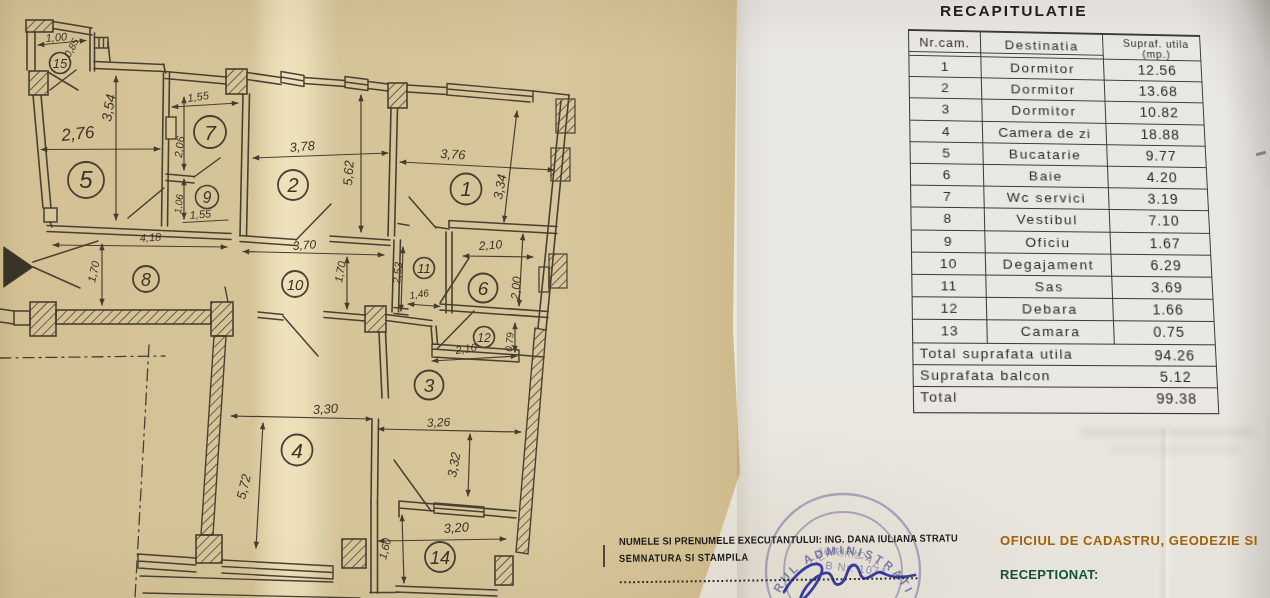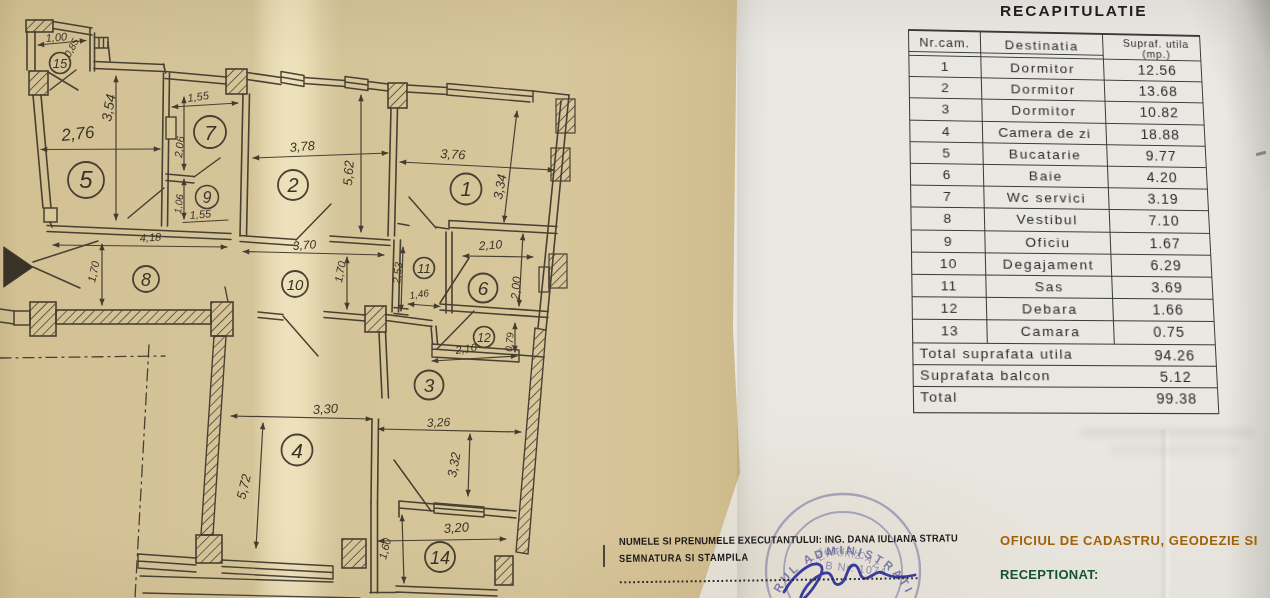--- a/index.html
+++ b/index.html
@@ -373,21 +373,21 @@
   <text x="313" y="414" font-size="13" transform="rotate(-3 313 414)">3,30</text>
 
   <text x="245" y="500" font-size="13" transform="rotate(-76 245 500)">5,72</text>
 
   <text x="444" y="533" font-size="13" transform="rotate(-4 444 533)">3,20</text>
 
   <text x="386" y="560" font-size="11" transform="rotate(-76 386 560)">1,60</text>
 </g>
 </svg>
 
-<div class="abs" style="left:1000px;top:2px;width:220px;font-weight:bold;font-size:15.5px;
+<div class="abs" style="left:940px;top:2px;width:220px;font-weight:bold;font-size:15.5px;
   letter-spacing:1.9px;color:#1f1f1f;">RECAPITULATIE</div>
 
 <div class="abs" id="tbl" style="left:0;top:0;width:290px;height:382px;
   transform-origin:0 0;
   transform:matrix3d(1.055302,0.022305,0,0.000046,-0.098979,0.949551,0,-0.000123,0,0,1,0,908,29,0,1);
   border:1.6px solid #3a3a3a; color:#2b2b2b; font-size:13.5px;">
   <style>
     #tbl .r{display:flex;border-top:1.3px solid #3a3a3a;height:21.2px;line-height:21.2px;box-sizing:content-box;}
     #tbl .r:first-child{border-top:none;}
     #tbl .c1{width:70px;text-align:center;border-right:1.3px solid #3a3a3a;letter-spacing:1px;}

